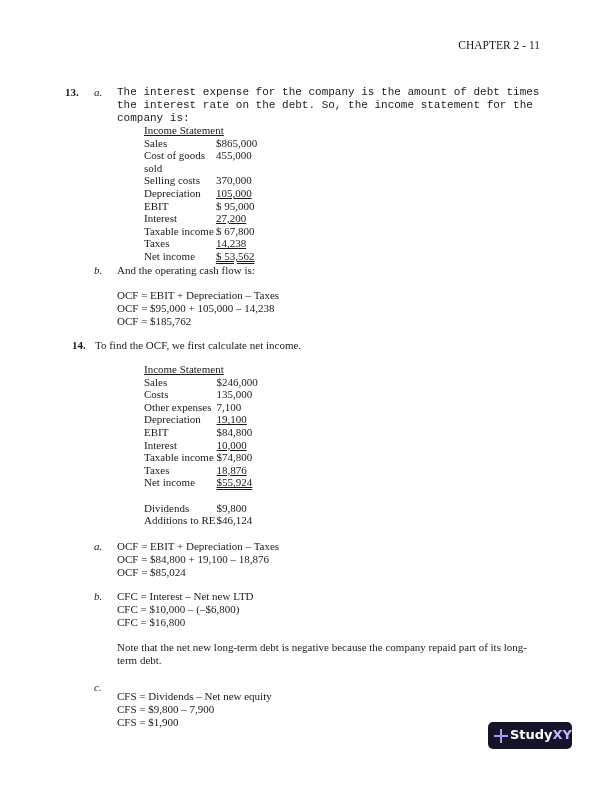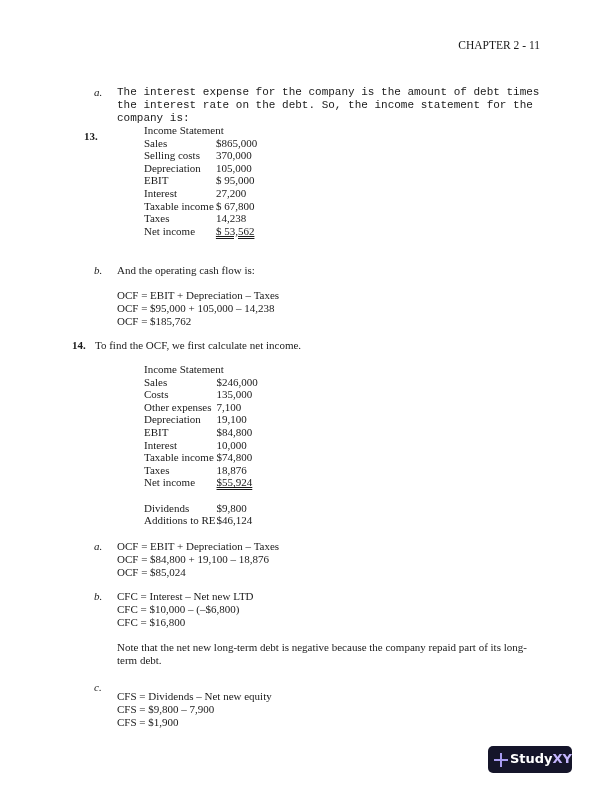--- a/index.html
+++ b/index.html
@@ -5,54 +5,58 @@
     html, body { margin: 0; padding: 0; }
     body {
       width: 612px; height: 792px; background: #ffffff; position: relative; overflow: hidden;
       font-family: "Liberation Serif", serif; color: #1a1a1a; font-size: 11px; line-height: 12.8px;
     }
     .abs { position: absolute; white-space: nowrap; }
     .header { top: 39px; right: 72px; font-size: 11.5px; }
     .qnum { font-weight: bold; }
     .part { font-style: italic; }
     .para { white-space: normal; width: 424px; }
-    .u { text-underline-offset: 1px; }
+    .u { text-decoration: underline; text-underline-offset: 1px; }
     .uu { text-decoration: underline double; text-underline-offset: 1px; }
     table.is { position: absolute; border-collapse: collapse; font-size: 11px; }
     table.is td { padding: 0; height: 12.6px; line-height: 12.6px; vertical-align: top; }
     table.is td.v { }
     .eqs div { height: 12.8px; }
     .badge {
-      position: absolute; left: 488px; top: 746px; width: 84px; height: 27px;
+      position: absolute; left: 488px; top: 722px; width: 84px; height: 27px;
       background: #15152a; border-radius: 5px; display: flex; align-items: center;
       font-family: "DejaVu Sans", sans-serif; font-weight: bold; font-size: 13px; color: #ffffff;
     }
     .badge .plus { position: relative; width: 14px; height: 14px; margin-left: 6px; margin-right: 5px; }
     .badge .plus::before, .badge .plus::after { content: ""; position: absolute; background: #a89cf0; }
     .badge .plus::before { left: 6px; top: 0; width: 2px; height: 14px; }
     .badge .plus::after { left: 0; top: 6px; width: 14px; height: 2px; }
     .badge .xy { color: #c4b5fd; }
   </style>
 </head>
 <body>
 
 <div class="abs header">CHAPTER 2 - 11</div>
 
-<div class="abs qnum" style="left:84px; top:86px;margin-top:44px;">13.</div>
+<div class="abs qnum" style="left:65px; top:86px;">13.</div>
 <div class="abs part" style="left:94px; top:86px;">a.</div>
 <div class="abs para" style="left:117px; top:86px;font-family:Liberation Mono, monospace;">The interest expense for the company is the amount of debt times the interest rate on the debt. So, the income statement for the company is:</div>
 
 <table class="is" style="left:144px; top:124px; width:116px;">
   <tbody>
       <tr>
         <td colspan="2"><span class="u">Income Statement</span></td>
       </tr>
   <tr>
         <td style="width:62%">Sales</td>
         <td class="v">$865,000</td>
+      </tr>
+  <tr>
+        <td>Cost of goods sold</td>
+        <td class="v">455,000</td>
       </tr>
   <tr>
         <td>Selling costs</td>
         <td class="v">370,000</td>
       </tr>
   <tr>
         <td>Depreciation</td>
         <td class="v"><span class="u">105,000</span></td>
       </tr>
   <tr>

